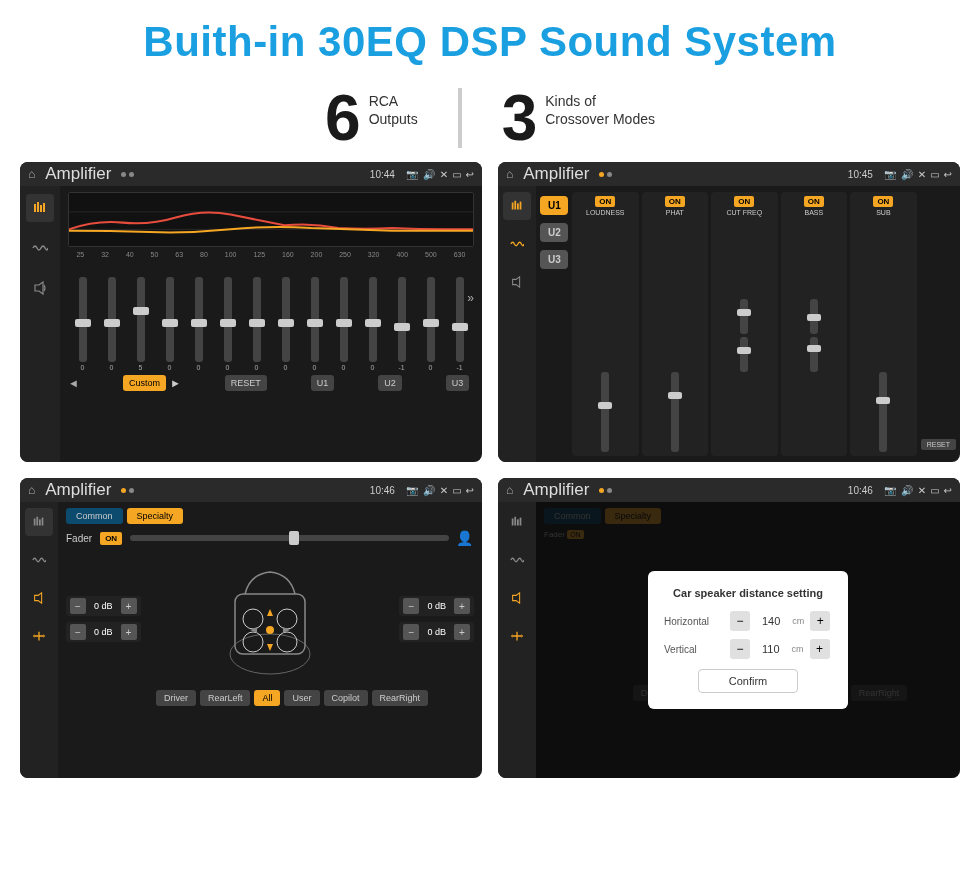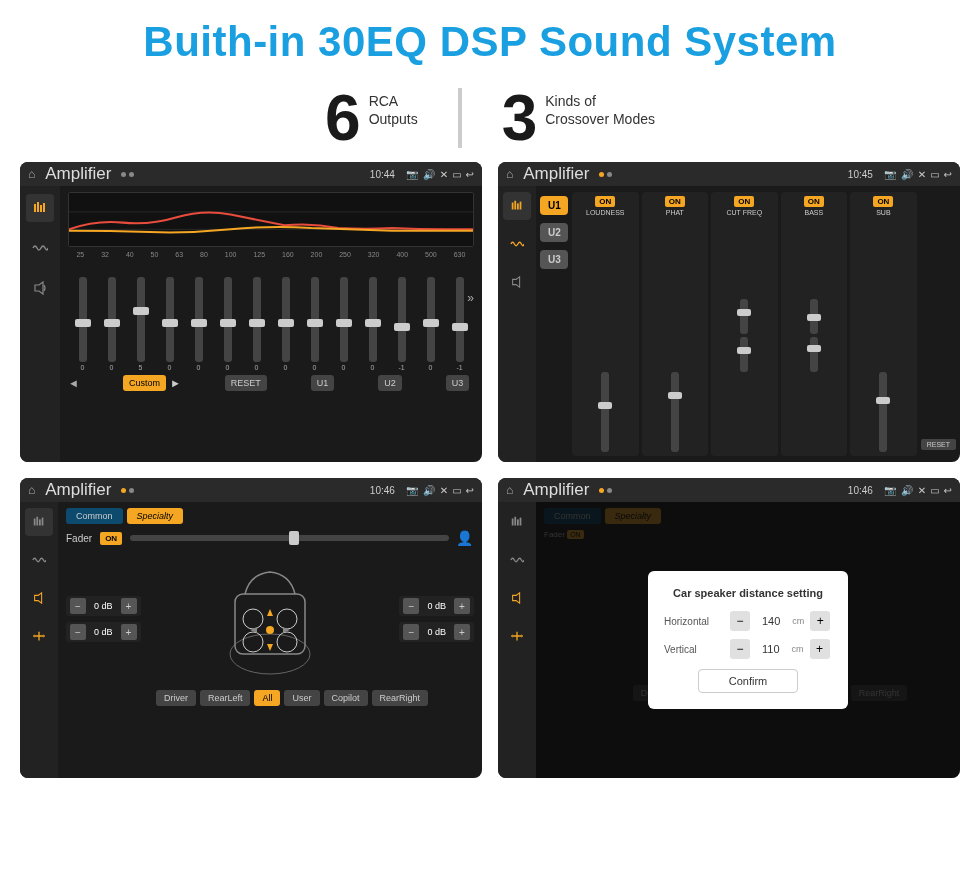--- a/index.html
+++ b/index.html
@@ -298,21 +298,21 @@
     }
     .tab-btn {
       background: #0c4a6e;
       color: #ccc;
       border: none;
       border-radius: 3px;
       padding: 3px 10px;
       font-size: 9px;
       cursor: pointer;
     }
-    .tab-btn.active { background: #f5a623; color: #000; font-style: italic; }
+    .tab-btn.active { background: #f5a623; color: #000; }
     .fader-row {
       display: flex;
       align-items: center;
       gap: 8px;
       margin-bottom: 8px;
     }
     .fader-label { font-size: 10px; color: #ccc; }
     .fader-on-btn {
       background: #f5a623;
       color: #000;

